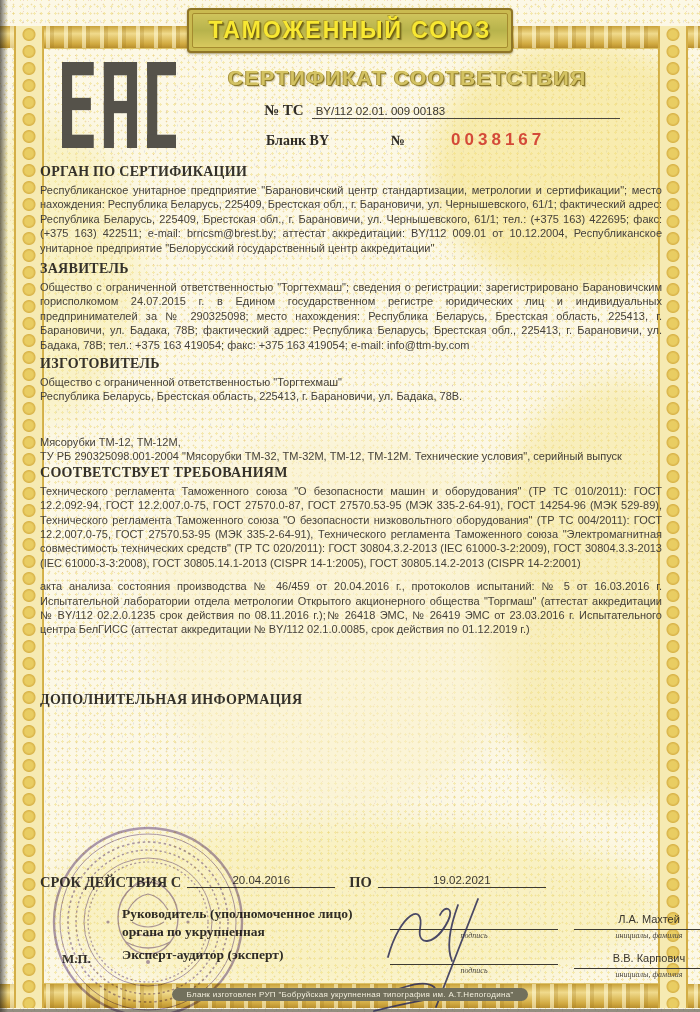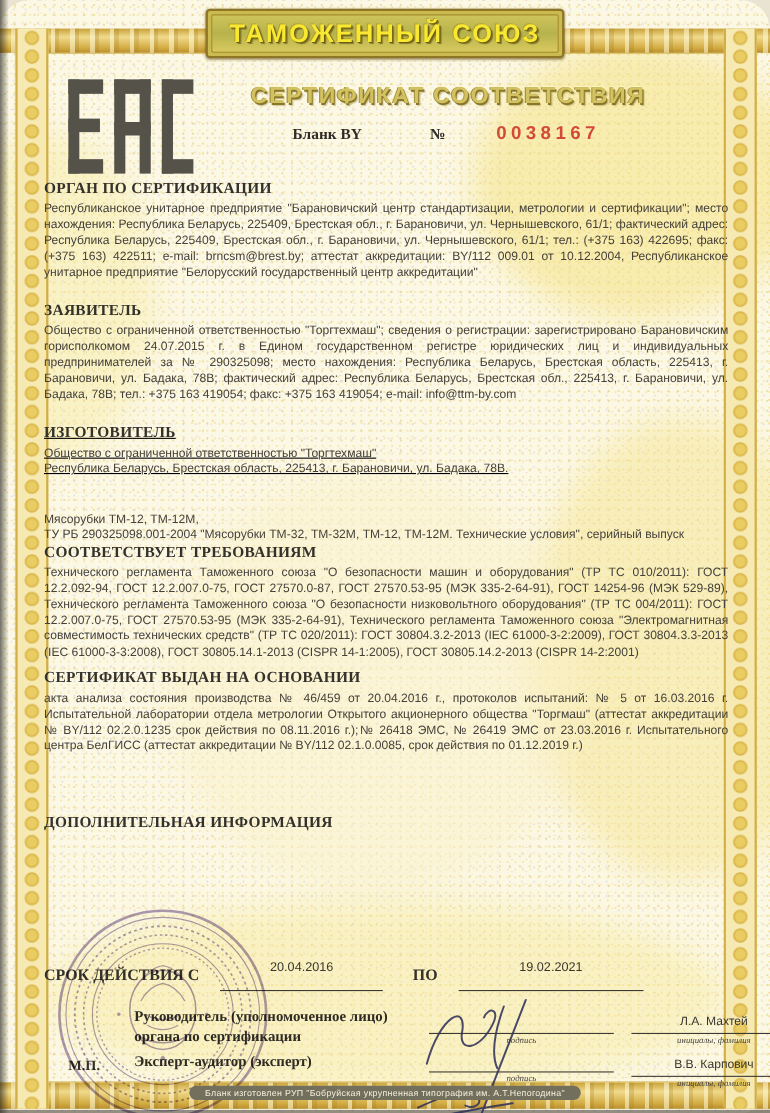--- a/index.html
+++ b/index.html
@@ -4,21 +4,21 @@
 <style>
   html,body{margin:0;padding:0;}
   body{width:700px;height:1012px;overflow:hidden;background:#e9e4d2;font-family:"Liberation Sans",sans-serif;}
   .sheet{position:relative;width:700px;height:1012px;background-color:#fcf8e6;
     background-image:
       radial-gradient(rgba(226,200,120,.55) .8px, transparent 1.1px),
       radial-gradient(rgba(205,95,95,.22) .7px, transparent 1px),
       radial-gradient(rgba(95,115,190,.16) .7px, transparent 1px),
       radial-gradient(rgba(235,210,90,.4) 1px, transparent 1.4px);
     background-size:9px 9px,13px 11px,11px 13px,7px 7px;
-    background-position:0 0,4px 6px,7px 2px,3px 3px;border-radius:27px;}
+    background-position:0 0,4px 6px,7px 2px,3px 3px;}
   .blob{position:absolute;border-radius:50%;filter:blur(14px);pointer-events:none;}
   .blob1{left:430px;top:40px;width:300px;height:250px;background:rgba(244,224,120,.5);}
   .blob2{left:480px;top:380px;width:280px;height:420px;background:rgba(243,226,135,.45);}
   .blob3{left:-60px;top:120px;width:200px;height:300px;background:rgba(246,232,150,.4);}
   .blob4{left:150px;top:430px;width:380px;height:380px;background:rgba(250,240,200,.55);}
   .blob5{left:40px;top:820px;width:620px;height:170px;background:rgba(244,228,130,.35);}
 
   
   .band{position:absolute;left:0;right:0;height:22px;
     background:linear-gradient(180deg,#caa33a,#eed684 30%,#d9b locks 0),linear-gradient(180deg,#c9a239,#f0da8c 35%,#d2ab42 80%,#b98f2e);
@@ -35,48 +35,48 @@
   .frame-line{position:absolute;top:48px;bottom:28px;left:42px;right:40px;border:1px solid rgba(214,182,80,.8);pointer-events:none;}
   .edge-left{position:absolute;left:0;top:0;bottom:0;width:8px;background:linear-gradient(90deg,rgba(25,22,18,.6),rgba(25,22,18,0));}
   .edge-bottom{position:absolute;left:0;right:0;bottom:0;height:3px;background:rgba(60,55,45,.55);}
 
   
   .badge-wrap{position:absolute;top:8px;left:0;right:0;text-align:center;z-index:3;}
   .badge{display:inline-block;border:2px solid #8f7526;border-radius:4px;padding:3px;background:#caba50;box-shadow:0 1px 2px rgba(90,70,10,.5);}
   .badge-inner{border:1px solid #a58c2f;border-radius:2px;padding:3px 16px;background:linear-gradient(180deg,#cfc45c,#b7b34c 50%,#d8c95e);}
   .badge-text{font-weight:bold;font-size:23px;letter-spacing:2px;color:#f8e832;
     text-shadow:1px 1px 0 #6d5e14,2px 2px 1px rgba(80,65,10,.55),-1px -1px 0 #b3a332;}
-  .header-row{position:absolute;top:64px;left:40px;right:40px;display:flex;}
+  .header-row{position:absolute;top:54px;left:40px;right:40px;display:flex;}
   .eac-box{width:150px;padding-left:22px;padding-top:8px;flex:0 0 auto;}
   .head-col{flex:1;padding-left:16px;}
   .cert-title{margin-top:12px;font-weight:800;font-size:21px;letter-spacing:1.5px;color:#d3c262;white-space:nowrap;
     text-shadow:1px 1px 0 #8a7828,-1px 0 0 #a89440,0 -1px 0 #fdf6c8,2px 2px 1px rgba(130,110,40,.35);}
   .no-row{margin-top:12px;margin-left:36px;display:flex;align-items:flex-end;}
   .no-label{font-family:"Liberation Serif",serif;font-weight:bold;font-size:15px;color:#2f2c26;}
   .no-value{margin-left:8px;width:300px;border-bottom:1.5px solid #4a463e;font-size:11.5px;color:#3a362e;padding:0 4px 1px 4px;}
   .series-row{margin-top:11px;margin-left:38px;display:flex;align-items:baseline;}
   .series-label{font-family:"Liberation Serif",serif;font-weight:bold;font-size:14px;color:#2f2c26;}
   .series-no{font-family:"Liberation Serif",serif;font-weight:bold;font-size:14px;color:#2f2c26;margin-left:62px;}
   .series-value{margin-left:46px;font-family:Liberation Sans, sans-serif;font-weight:bold;font-size:17px;letter-spacing:4px;color:#d44a38;}
 
   
   .content{position:absolute;top:158px;left:40px;width:622px;z-index:2;}
   .sec-h{font-family:"Liberation Serif",serif;font-weight:bold;font-size:14px;color:#34312a;letter-spacing:.3px;margin:0 0 3px 0;}
   .sec-b{font-size:11px;line-height:14.4px;color:#45413a;text-align:justify;margin:0;}
   .multiline{white-space:pre-line;text-align:left;}
-  .mt-s0{margin-top:6px;}.mt-s1{margin-top:20px;}.mt-s2{margin-top:20px;text-decoration:underline;}
+  .mt-s0{margin-top:6px;}.mt-s1{margin-top:6px;}.mt-s2{margin-top:4px;}
   .mt-s3{margin-top:31px;}.mt-s4{margin-top:63px;}.mt-s5{margin-top:1px;}
   .mt-s6{margin-top:9px;}.mt-s7{margin-top:55px;}
   .code-val{font-size:11px;color:#45413a;margin:1px 0 0 4px;}
 
   
   .bottom{position:absolute;left:40px;width:622px;top:866px;z-index:2;}
-  .validity{display:flex;align-items:center;margin-top:8px;gap:13px;}
+  .validity{display:flex;align-items:flex-start;margin-top:8px;}
   .validity-label{font-family:"Liberation Serif",serif;font-weight:bold;font-size:14.5px;color:#34312a;white-space:nowrap;}
-  .date-cell{border-bottom:1.5px solid #3c3933;text-align:center;font-size:11.5px;color:#3a362e;padding-bottom:14px;}
+  .date-cell{border-bottom:1.5px solid #3c3933;text-align:center;font-size:11.5px;color:#3a362e;padding-bottom:1px;}
   .date-from{width:148px;margin-left:6px;}
   .po{font-family:"Liberation Serif",serif;font-weight:bold;font-size:14.5px;color:#34312a;margin-left:14px;}
   .date-to{width:168px;margin-left:6px;}
   .sig-area{position:relative;margin-top:14px;}
   .mp{position:absolute;left:22px;top:46px;font-family:"Liberation Serif",serif;font-weight:bold;font-size:13px;color:#34312a;}
   .sig-table{margin-left:82px;display:grid;grid-template-columns:252px 168px 150px;column-gap:16px;}
   .role{font-family:"Liberation Serif",serif;font-weight:bold;font-size:13.5px;line-height:1.3;color:#2e2b25;}
   .sigline{border-bottom:1.3px solid #3c3933;height:24px;}
   .sigline2{border-bottom:1.3px solid #3c3933;height:18px;}
   .sublabel{font-family:"Liberation Serif",serif;font-style:italic;font-size:8px;color:#4a463e;text-align:center;padding-top:1px;}
@@ -132,20 +132,24 @@
           <rect x="58" y="0" width="46" height="13"></rect>
             <rect x="58" y="38" width="46" height="12"></rect>
           <rect x="118" y="0" width="14" height="84"></rect>
             <rect x="118" y="0" width="40" height="13"></rect>
           <rect x="118" y="71" width="40" height="13"></rect>
         </g>
       </svg>
     </div>
     <div class="head-col">
       <div class="cert-title">СЕРТИФИКАТ СООТВЕТСТВИЯ</div>
+      <div class="no-row">
+        <span class="no-label">№ ТС</span>
+        <span class="no-value">BY/112 02.01. 009 00183</span>
+      </div>
       <div class="series-row">
         <span class="series-label">Бланк BY</span>
         <span class="series-no">№</span>
         <span class="series-value">0038167</span>
       </div>
     </div>
   </div>
 
   <div class="content">
     <div class="mt-s0">
@@ -163,21 +167,20 @@
     </div>
     <div class="mt-s3">
       <p class="sec-b multiline">Мясорубки ТМ-12, ТМ-12М,
 ТУ РБ 290325098.001-2004 "Мясорубки ТМ-32, ТМ-32М, ТМ-12, ТМ-12М. Технические условия", серийный выпуск</p>
     </div>
     <div class="mt-s5">
       <h3 class="sec-h">СООТВЕТСТВУЕТ ТРЕБОВАНИЯМ</h3>
       <p class="sec-b">Технического регламента Таможенного союза "О безопасности машин и оборудования" (ТР ТС 010/2011): ГОСТ 12.2.092-94, ГОСТ 12.2.007.0-75, ГОСТ 27570.0-87, ГОСТ 27570.53-95 (МЭК 335-2-64-91), ГОСТ 14254-96 (МЭК 529-89), Технического регламента Таможенного союза "О безопасности низковольтного оборудования" (ТР ТС 004/2011): ГОСТ 12.2.007.0-75, ГОСТ 27570.53-95 (МЭК 335-2-64-91), Технического регламента Таможенного союза "Электромагнитная совместимость технических средств" (ТР ТС 020/2011): ГОСТ 30804.3.2-2013 (IEC 61000-3-2:2009), ГОСТ 30804.3.3-2013 (IEC 61000-3-3:2008), ГОСТ 30805.14.1-2013 (CISPR 14-1:2005), ГОСТ 30805.14.2-2013 (CISPR 14-2:2001)</p>
     </div>
     <div class="mt-s6">
-      <h3 class="sec-h">СЕРТИФИКАТ ВЫДАН НА ОСНОВАНИИ</h3>
       <p class="sec-b">акта анализа состояния производства № 46/459 от 20.04.2016 г., протоколов испытаний: № 5 от 16.03.2016 г. Испытательной лаборатории отдела метрологии Открытого акционерного общества "Торгмаш" (аттестат аккредитации № BY/112 02.2.0.1235 срок действия по 08.11.2016 г.);№ 26418 ЭМС, № 26419 ЭМС от 23.03.2016 г. Испытательного центра БелГИСС (аттестат аккредитации № BY/112 02.1.0.0085, срок действия по 01.12.2019 г.)</p>
     </div>
     <div class="mt-s7">
       <h3 class="sec-h">ДОПОЛНИТЕЛЬНАЯ ИНФОРМАЦИЯ</h3>
     </div>
   </div>
 
   <div class="bottom">
     <div class="validity">
       <span class="validity-label">СРОК ДЕЙСТВИЯ С</span>
@@ -193,21 +196,21 @@
         <g fill="none" stroke="#32325a" stroke-width="1.8" stroke-linecap="round" opacity="0.88">
           <path d="M18 92 C 30 48, 55 36, 50 64 C 47 82, 66 80, 78 56 C 85 42, 74 40, 70 50"></path>
           <path d="M88 40 C 80 62, 76 82, 82 96"></path>
           <path d="M108 34 L 66 142"></path>
           <path d="M10 132 C 35 120, 55 114, 64 122 C 70 128, 60 134, 53 130"></path>
           <path d="M4 146 C 42 136, 72 132, 96 128"></path>
         </g>
       </svg>
 
       <div class="sig-table">
-        <div class="role">Руководитель (уполномоченное лицо) органа по сертификации</div>
+        <div class="role">Руководитель (уполномоченное лицо) органа по укрупненная</div>
         <div>
           <div class="sigline"></div>
           <div class="sublabel">подпись</div>
         </div>
         <div>
           <div class="namecell nm1">Л.А. Махтей</div>
           <div class="sublabel">инициалы, фамилия</div>
         </div>
       </div>
 

